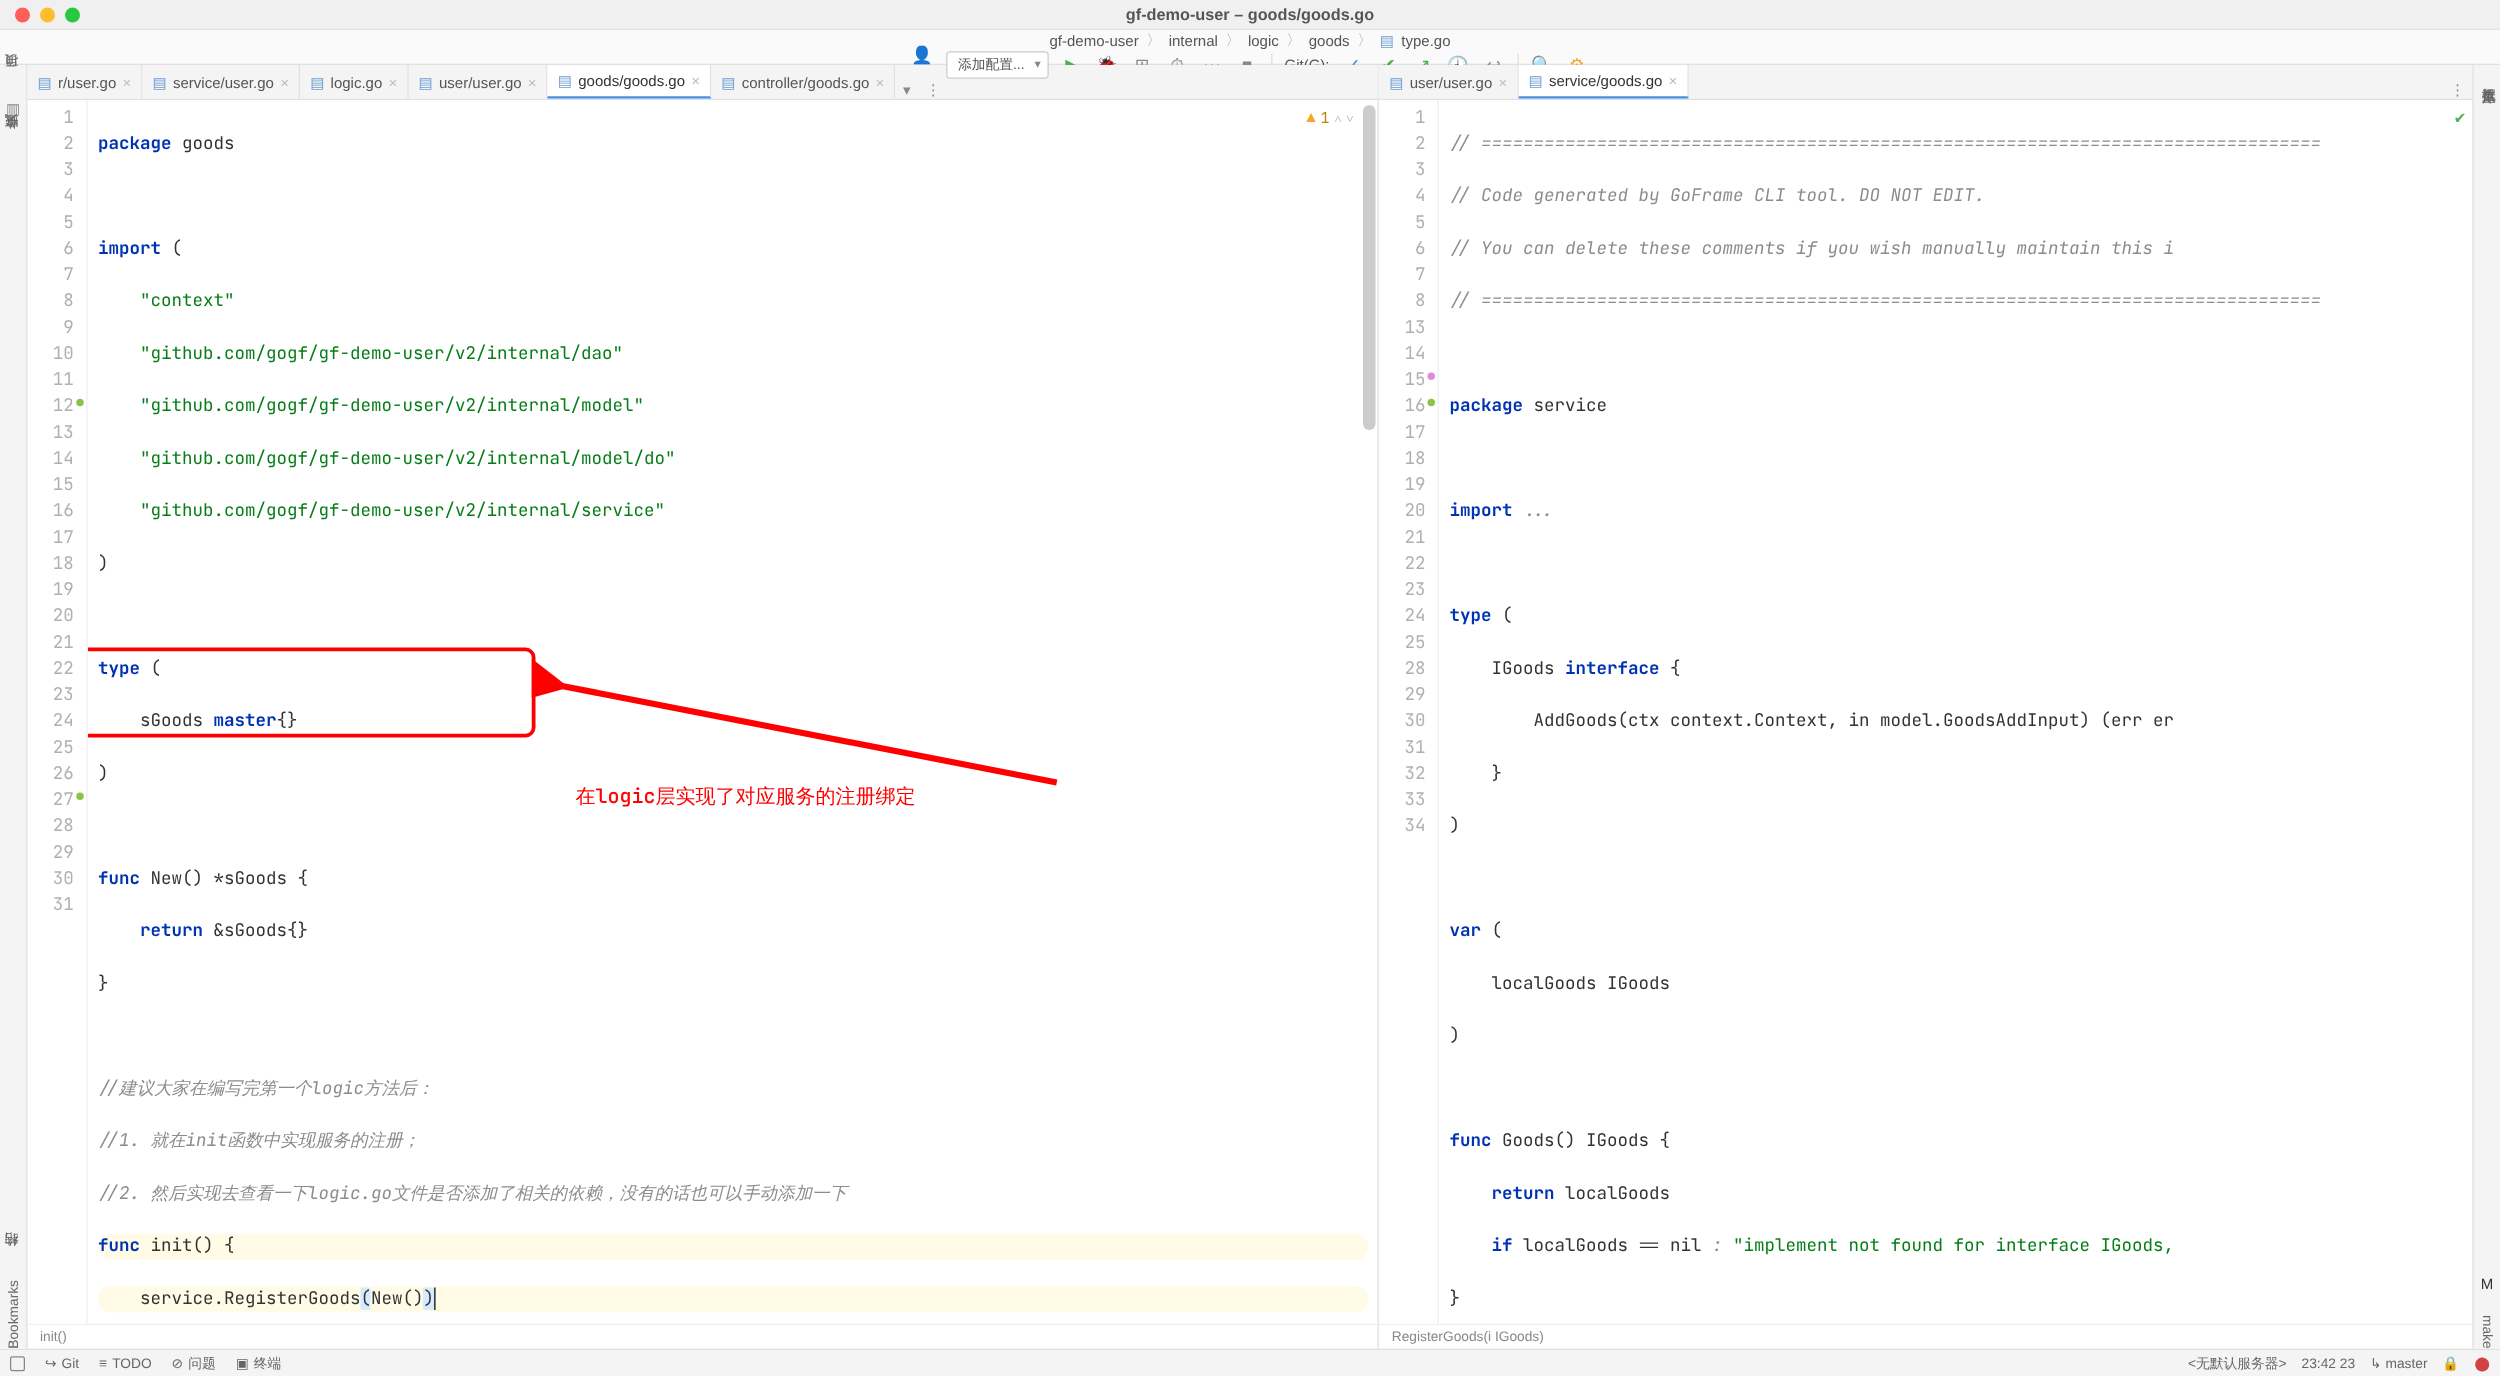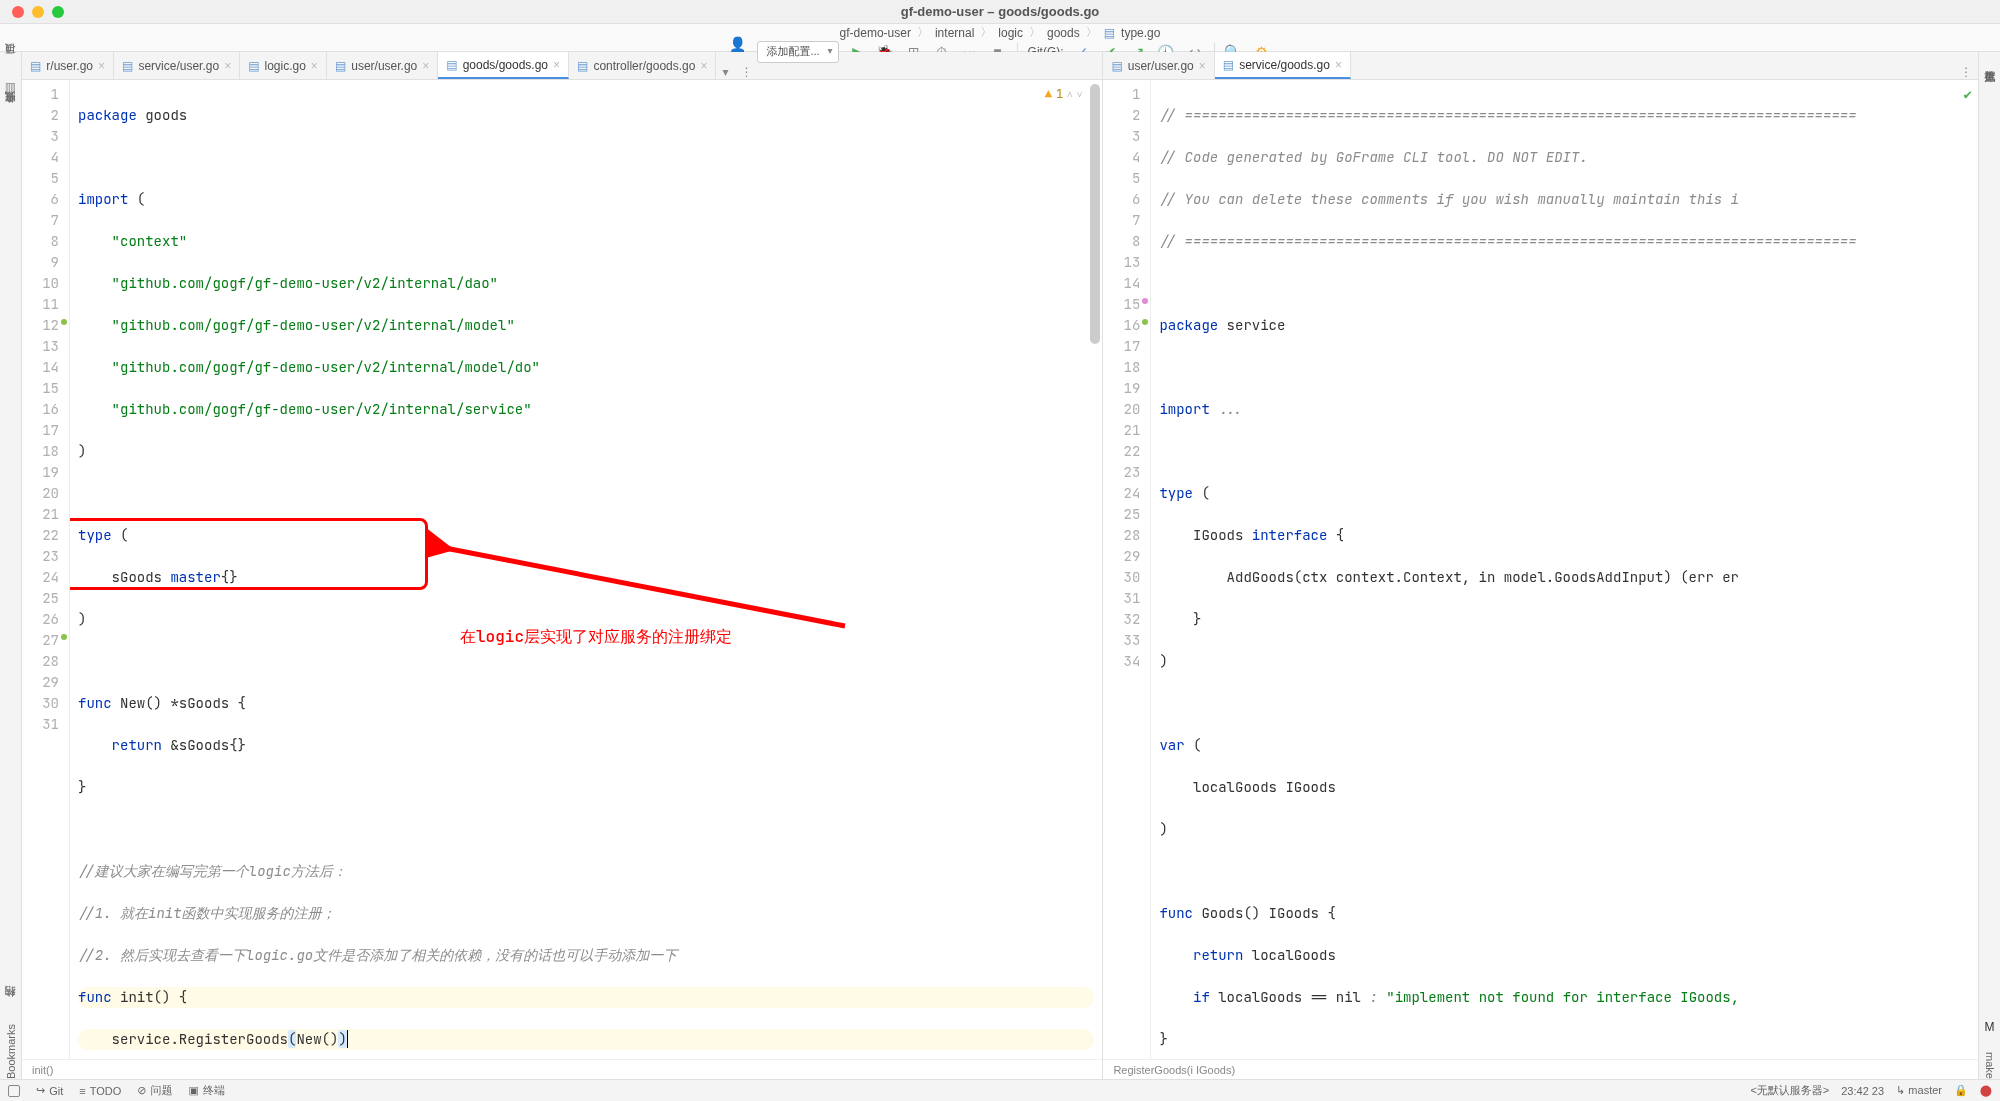--- a/index.html
+++ b/index.html
@@ -47,21 +47,21 @@
   .tabs .menu{ padding:0 6px; color:#888;}
 
   .code-wrap { flex:1; display:flex; position:relative; overflow:hidden;}
   .lnums { width:48px; text-align:right; padding:4px 10px 4px 4px; font-family: "JetBrains Mono", Menlo, Consolas, monospace; font-size:14px; line-height:21px; color:#b0b0b0; background:#fff; border-right:1px solid #eee; user-select:none;}
   .lnums .ln{ height:21px; position:relative;}
   .lnums .mark{ position:absolute; right:-8px; top:4px; width:6px; height:6px; border-radius:50%;}
   .lnums .mark.green{ background:#8bc34a;}
   .lnums .mark.pink{ background:#e08bd6;}
   .code { flex:1; padding:4px 8px; font-family: "JetBrains Mono", Menlo, Consolas, monospace; font-size:14px; line-height:21px; white-space:pre; overflow:auto; position:relative;}
   .code .l{ height:21px;}
-  .kw{ color:#0033b3; font-weight:normal;}
+  .kw{ color:#0033b3; font-weight:bold;}
   .str{ color:#067d17;}
   .cm{ color:#8c8c8c; font-style:italic;}
   .pkg{ color:#333;}
   .caret-line{ background:#fffbe6;border-radius:10px;}
   .paren-match{ background:#d4eaff; border-radius:2px;}
   .red{ color:#d14343;}
   .lint-str{ color:#067d17;}
 
   .warn-badge { position:absolute; top:4px; right:20px; display:flex; align-items:center; gap:4px; font-size:12px; color:#b8860b;}
   .warn-badge .tri{ color:#f5a623;}

